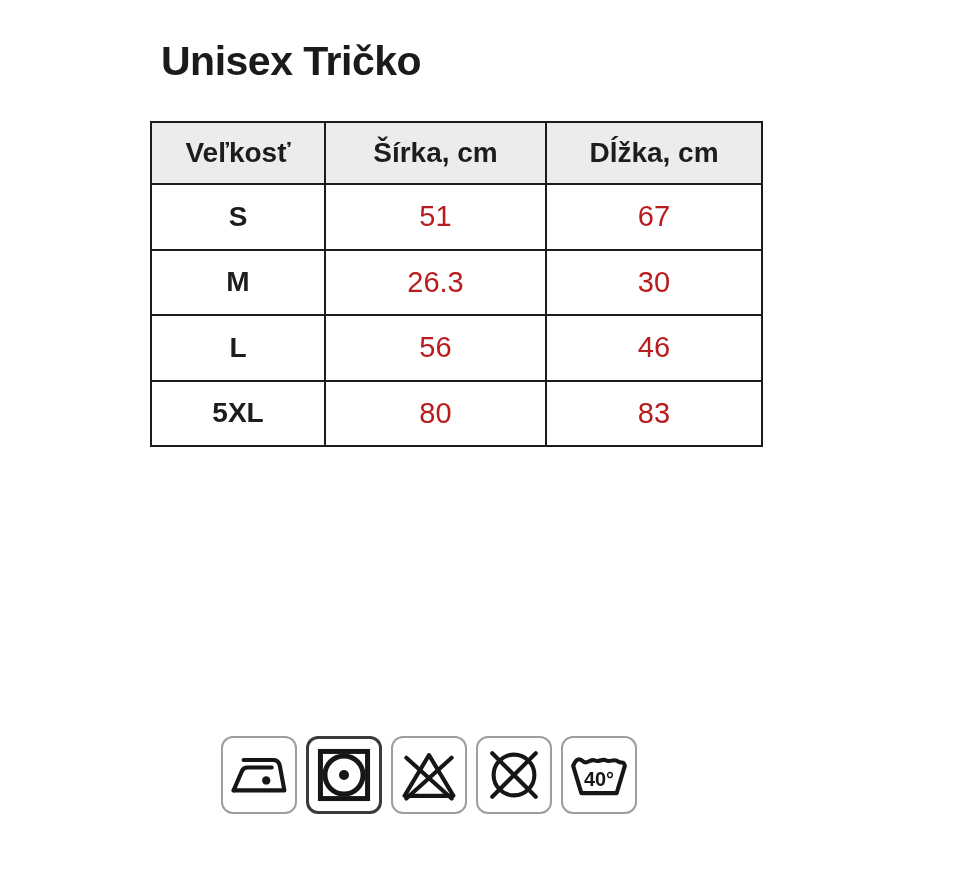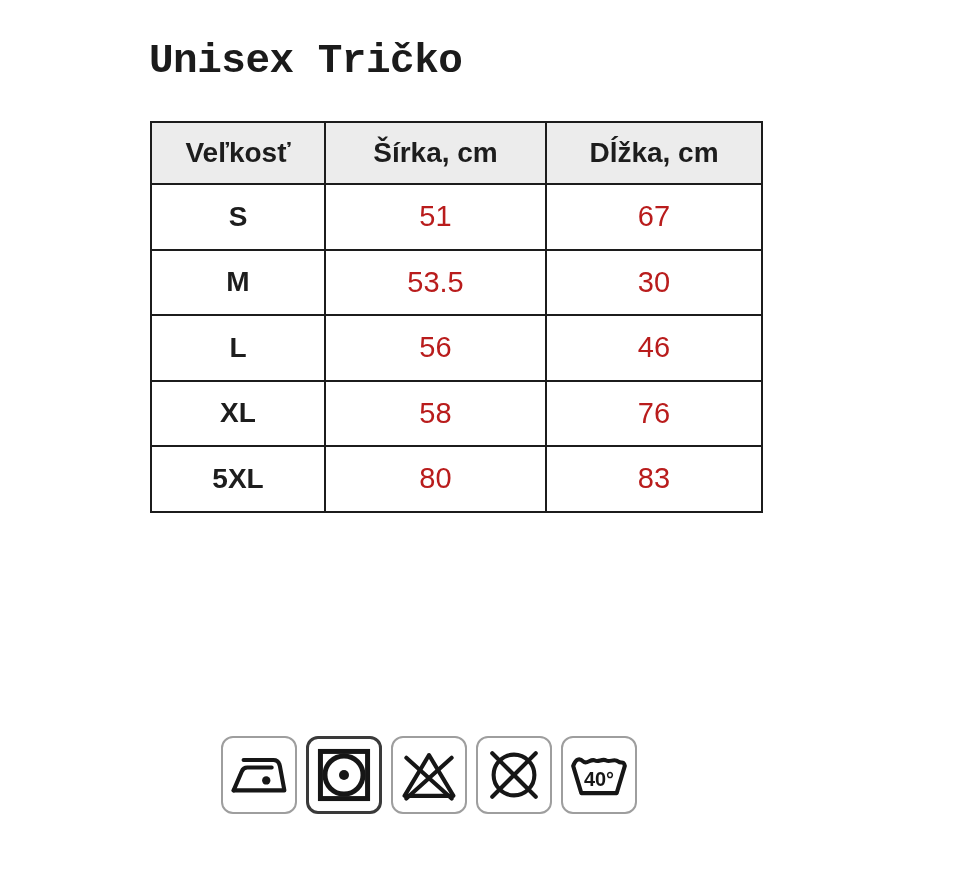--- a/index.html
+++ b/index.html
@@ -1,21 +1,21 @@
 <!DOCTYPE html>
 <html><head>
 <meta charset="utf-8">
 <style>
   html,body{margin:0;padding:0;background:#ffffff;}
   body{width:960px;height:887px;font-family:"Liberation Sans",sans-serif;color:#1b1b1b;}
   .stage{position:relative;width:960px;height:887px;background:#ffffff;overflow:hidden;}
 
   .page-title{
-    position:absolute;left:149px;top:38px;margin:0;
-    font-size:41px;font-weight:700;letter-spacing:-0.5px;color:#1b1b1b;font-family:Liberation Mono, monospace;
+    position:absolute;left:161px;top:38px;margin:0;
+    font-size:41px;font-weight:700;letter-spacing:-0.5px;color:#1b1b1b;
   }
 
   table.size-table{
     position:absolute;left:150px;top:121px;width:611px;
     border-collapse:collapse;table-layout:fixed;
   }
   .size-table th,.size-table td{
     border:2.5px solid #1c1c1c;
     text-align:center;vertical-align:middle;
     padding:0;overflow:hidden;
@@ -67,32 +67,27 @@
       </tr>
     </thead>
     <tbody>
       <tr>
         <td class="size-cell">S</td>
         <td class="val-cell">51</td>
         <td class="val-cell">67</td>
       </tr>
       <tr>
         <td class="size-cell">M</td>
-        <td class="val-cell">53.5</td>
+        <td class="val-cell">26.3</td>
         <td class="val-cell">30</td>
       </tr>
       <tr>
         <td class="size-cell">L</td>
         <td class="val-cell">56</td>
         <td class="val-cell">46</td>
-      </tr>
-      <tr>
-        <td class="size-cell">XL</td>
-        <td class="val-cell">58</td>
-        <td class="val-cell">76</td>
       </tr>
       <tr>
         <td class="size-cell">5XL</td>
         <td class="val-cell">80</td>
         <td class="val-cell">83</td>
       </tr>
     </tbody>
   </table>
 
   <div class="care-row">

